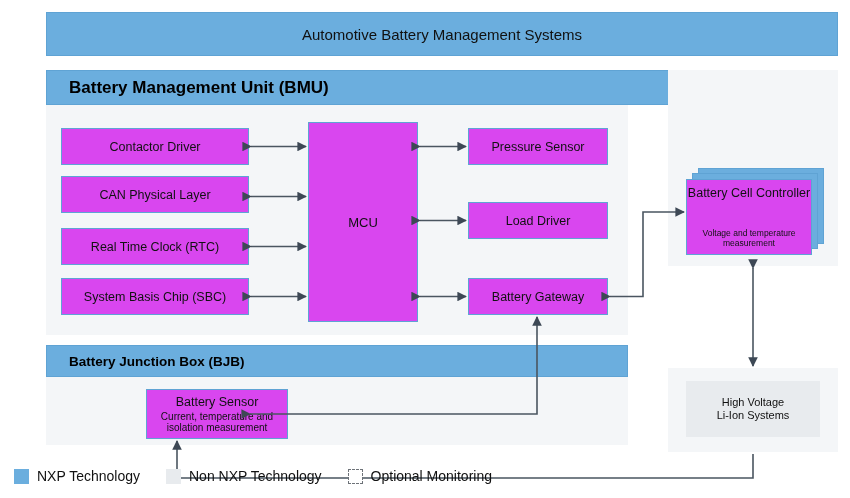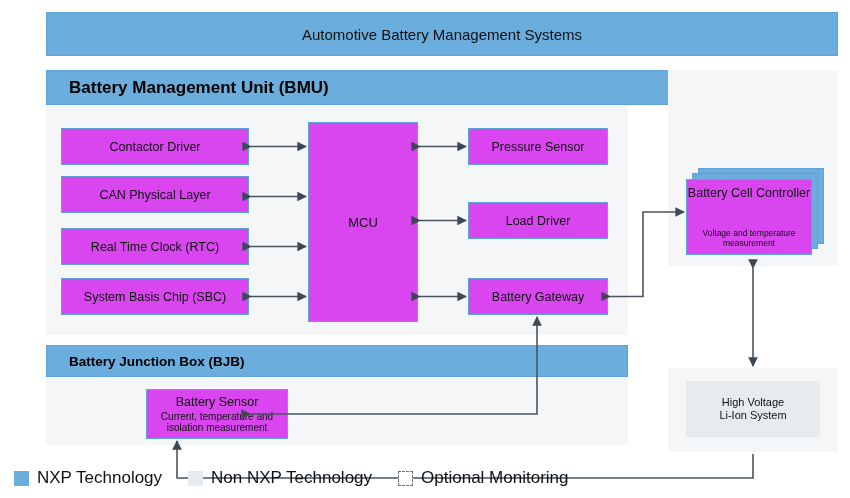--- a/index.html
+++ b/index.html
@@ -178,21 +178,21 @@
     pointer-events: none;
   }
 
   
   #legend {
     position: absolute;
     left: 14px;
     top: 468px;
     display: flex;
     align-items: center;
-    font-size: 17px;
+    font-size: 14px;
     color: #111111;
   }
   .legend-item { display: flex; align-items: center; margin-right: 26px; }
   .sw {
     width: 15px; height: 15px;
     margin-right: 8px;
     box-sizing: border-box;
   }
   .sw-nxp    { background: #6BAEDE; }
   .sw-nonnxp { background: #E8EBEE; }
@@ -251,21 +251,21 @@
   <div class="stack-card" id="stack-2"></div>
   <div class="nxp" id="blk-bcc">
     <span>Battery Cell Controller</span>
     <span class="sub">Voltage and temperature measurement</span>
   </div>
 
   <div class="panel" id="hv-panel"></div>
   <div id="blk-hv">
     <span>
       <span>High Voltage</span><br>
-      <span>Li-Ion System</span>
+      <span>Li-Ion Systems</span>
     </span>
   </div>
 
   <svg id="wires" viewBox="0 0 850 498">
     <defs>
       <marker id="arr-end" viewBox="0 0 10 10" refX="9" refY="5" markerWidth="6" markerHeight="6" orient="auto-start-reverse">
         <path d="M 0 0 L 10 5 L 0 10 z" fill="#3d4855"></path>
       </marker>
       <marker id="arr-start" viewBox="0 0 10 10" refX="1" refY="5" markerWidth="6" markerHeight="6" orient="auto-start-reverse">
         <path d="M 10 0 L 0 5 L 10 10 z" fill="#3d4855"></path>

